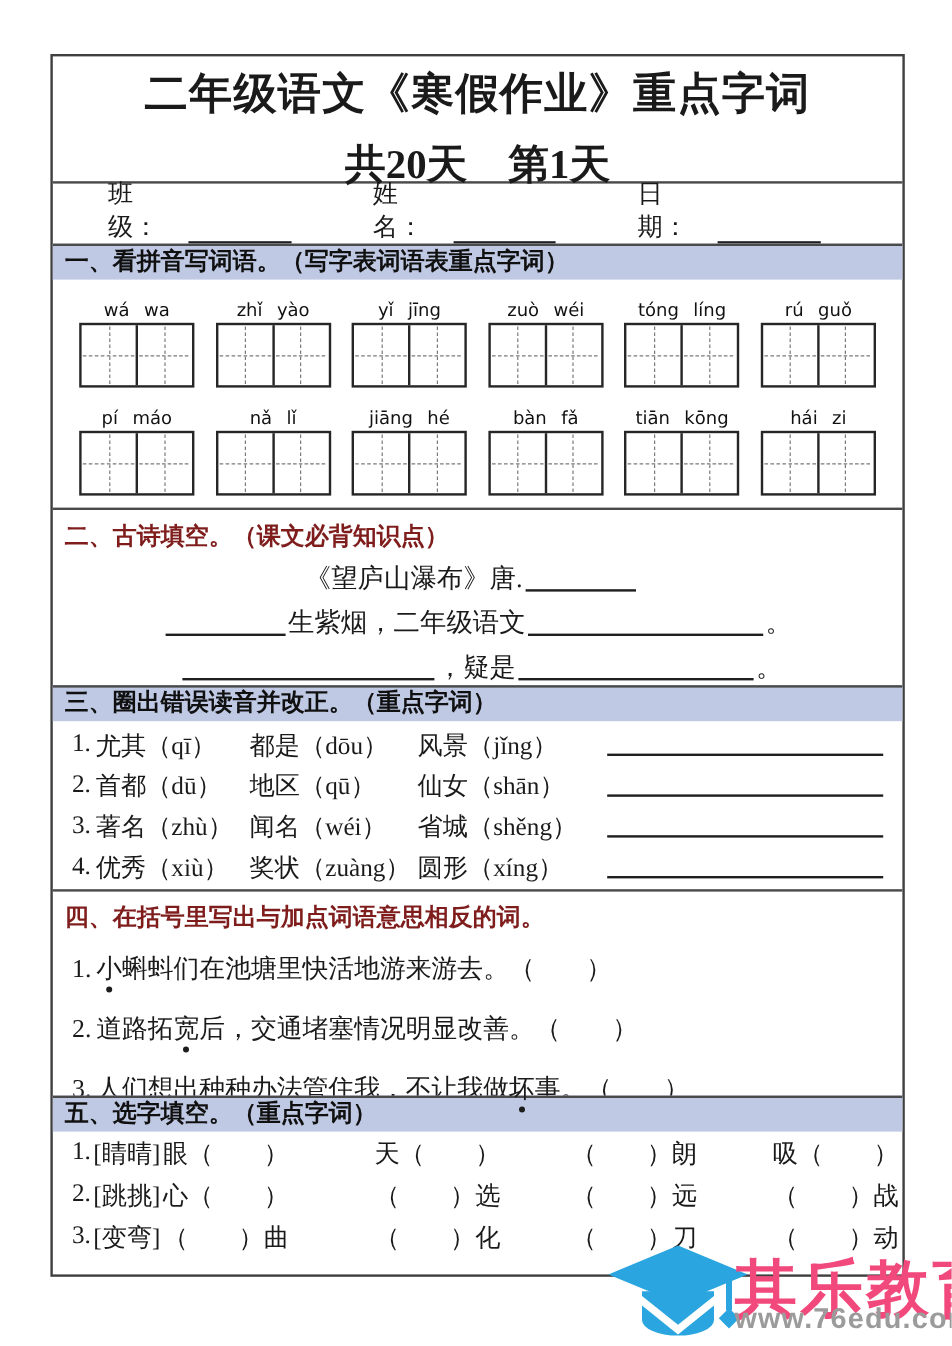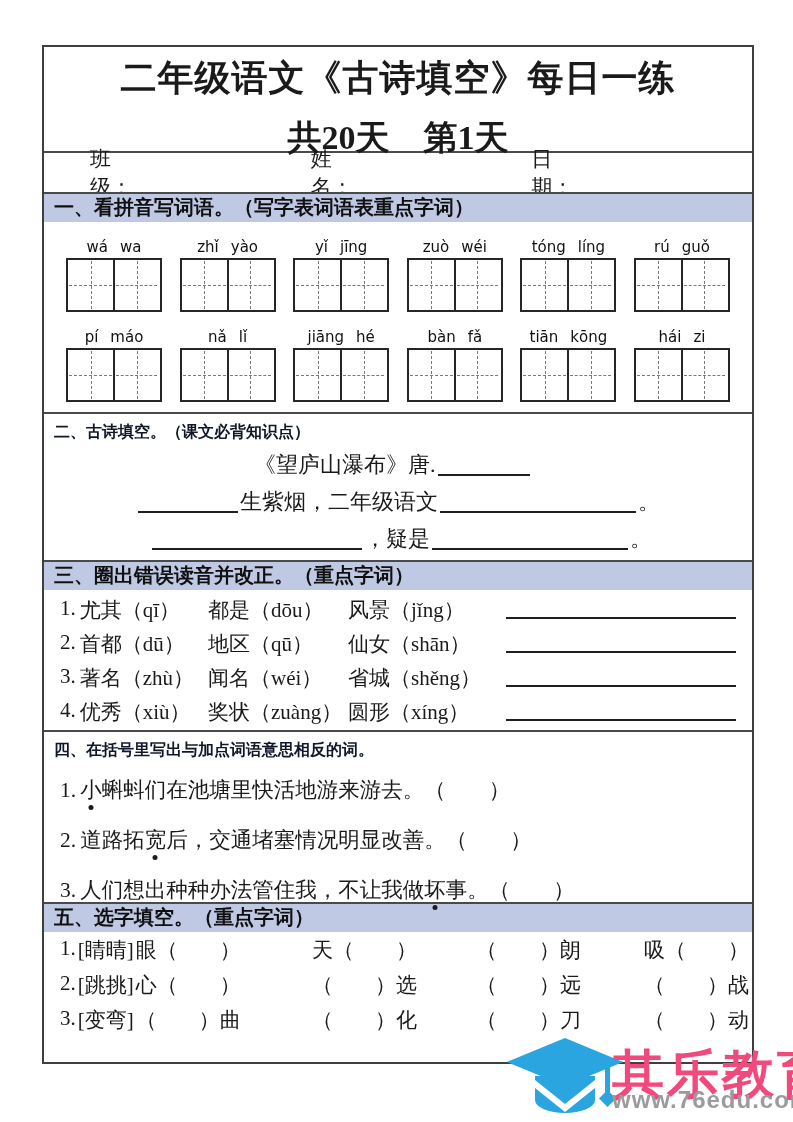--- a/index.html
+++ b/index.html
@@ -9,31 +9,31 @@
 
   .sheet { position:absolute; left:42px; top:45px; width:712px; height:1019px;
            border:2px solid #3f3f3f; background:#fff; display:flex; flex-direction:column; }
 
   
   .title-block { height:106px; border-bottom:2px solid #4a4a4a; text-align:center; padding-top:6px; }
   .title-l1 { font-size:36px; font-weight:bold; letter-spacing:1px; line-height:50px; }
   .title-l2 { font-size:34px; font-weight:bold; line-height:46px;margin-top:12px; }
 
   
-  .info-row { height:39px; display:flex; align-items:center; padding-left:46px; font-size:21px; }
+  .info-row { height:50px; display:flex; align-items:flex-end; padding-left:46px; font-size:21px; }
   .info-item { display:flex; align-items:flex-end; margin-right:68px; }
   .u { display:inline-block; border-bottom:2px solid #1f1f1f; }
   .info-item .u { width:86px; height:22px; margin-left:4px; }
 
   
   .bar { height:30px; background:#bfc9e4; border-top:2px solid #4a4a4a;
          font-family:"Liberation Sans", sans-serif; font-weight:bold; font-size:20px;
          line-height:27px; padding-left:10px; color:#101010; flex:0 0 auto; }
-  .plain-h { font-family:Liberation Serif, serif; font-weight:bold; font-size:16px;
-             padding:8px 10px 0 10px; color:#0f172a; }
+  .plain-h { font-family:Liberation Serif, serif; font-weight:bold; font-size:20px;
+             padding:8px 10px 0 10px; color:#7f1d1d; }
 
   
   .sec1 { height:220px; }
   .py-row { display:flex; justify-content:space-between; padding:0 22px; margin-top:9px; }
   .py-line { display:flex; justify-content:center; gap:12px; font-family:"DejaVu Sans", sans-serif;
              font-size:15px; height:25px; align-items:flex-end; margin-bottom:2px; color:#111; }
   .pair { display:flex; border:2px solid #262626; width:96px; height:54px; }
   .cell { width:45px; height:50px; position:relative; }
   .cell + .cell { border-left:2px solid #262626; }
   .cell::before { content:""; position:absolute; left:1px; right:1px; top:50%; border-top:1px dashed #7a7a7a; }
@@ -77,21 +77,21 @@
   .brand-url { position:absolute; left:112px; top:54px; font-family:"Liberation Sans", sans-serif;
                font-weight:bold; font-size:24px; letter-spacing:1px; color:#9b9b9b; white-space:nowrap; }
 </style>
 </head>
 <body>
 
 <div class="page">
   <div class="sheet">
 
     <div class="title-block">
-      <div class="title-l1">二年级语文《古诗填空》每日一练</div>
+      <div class="title-l1">二年级语文《寒假作业》重点字词</div>
       <div class="title-l2">共20天　第1天</div>
     </div>
 
     <div class="info-row">
       <div class="info-item">
         <span>班级：</span>
         <span class="u"></span>
       </div>
       <div class="info-item">
         <span>姓名：</span>

